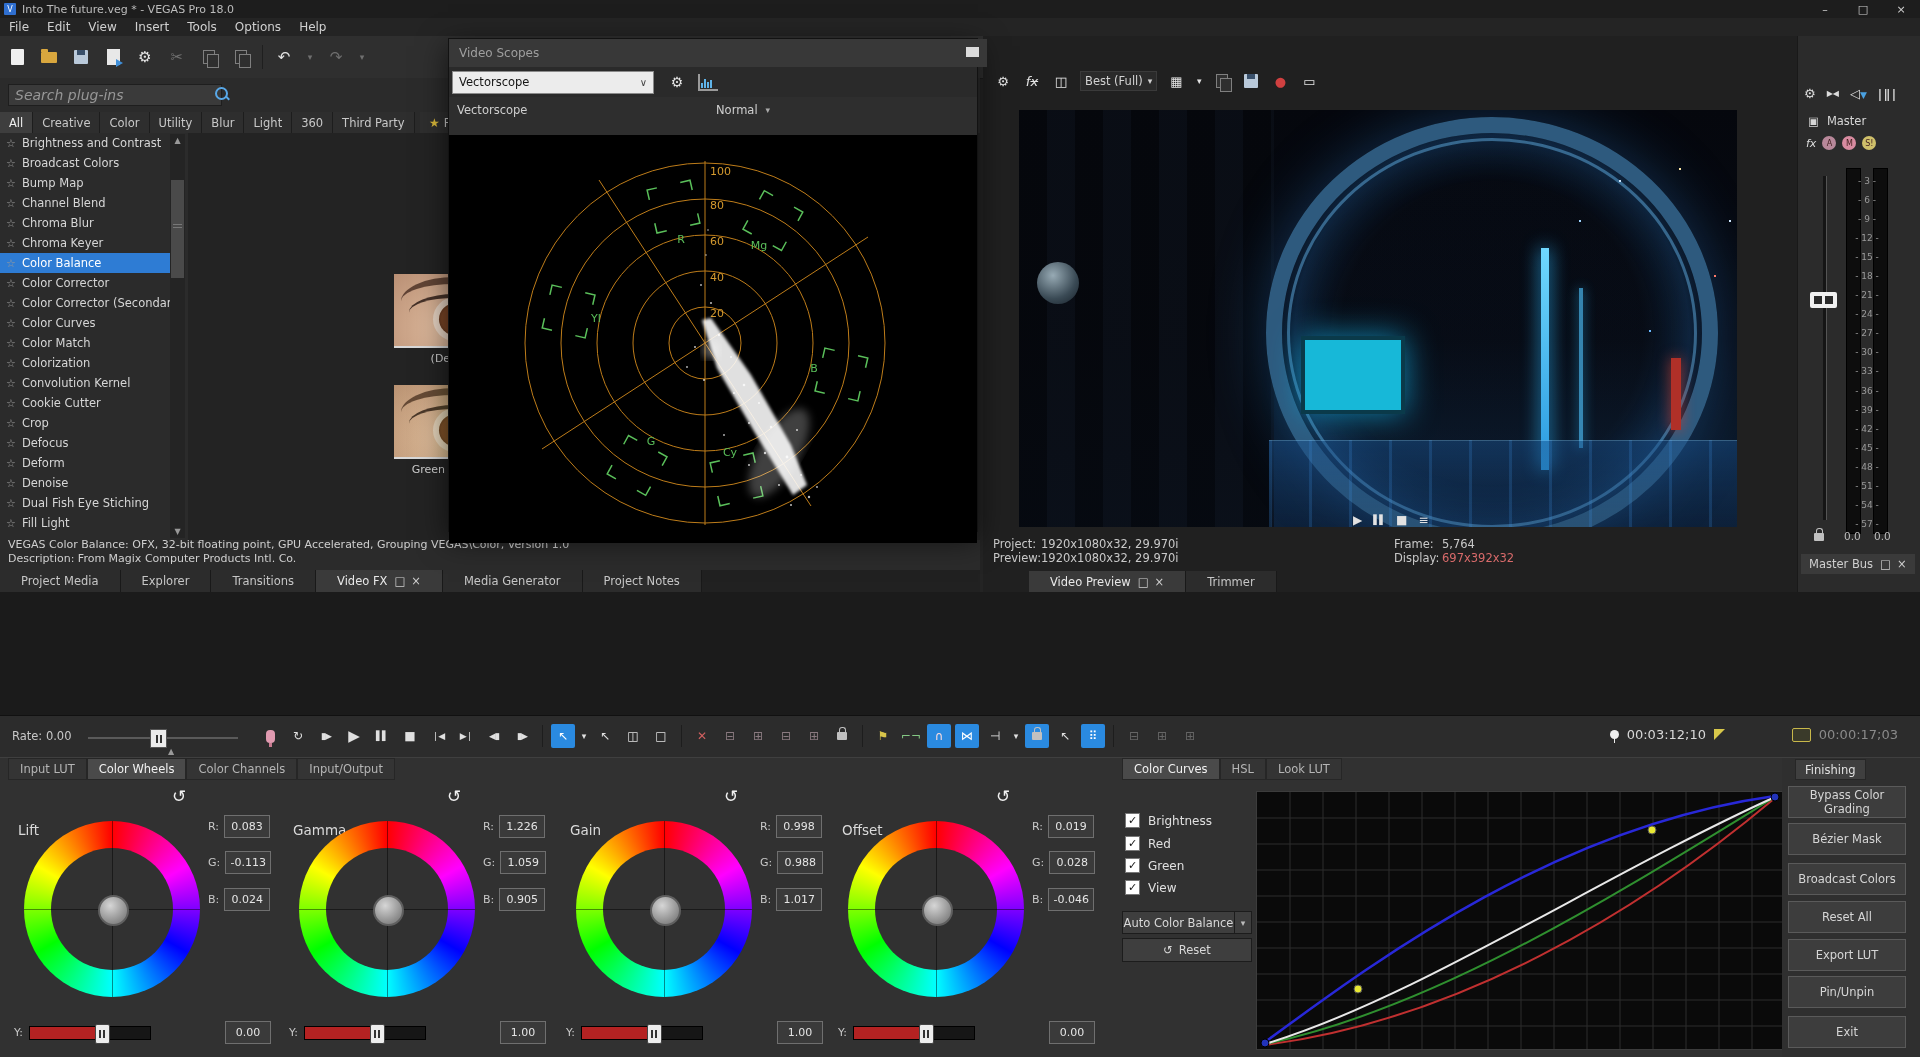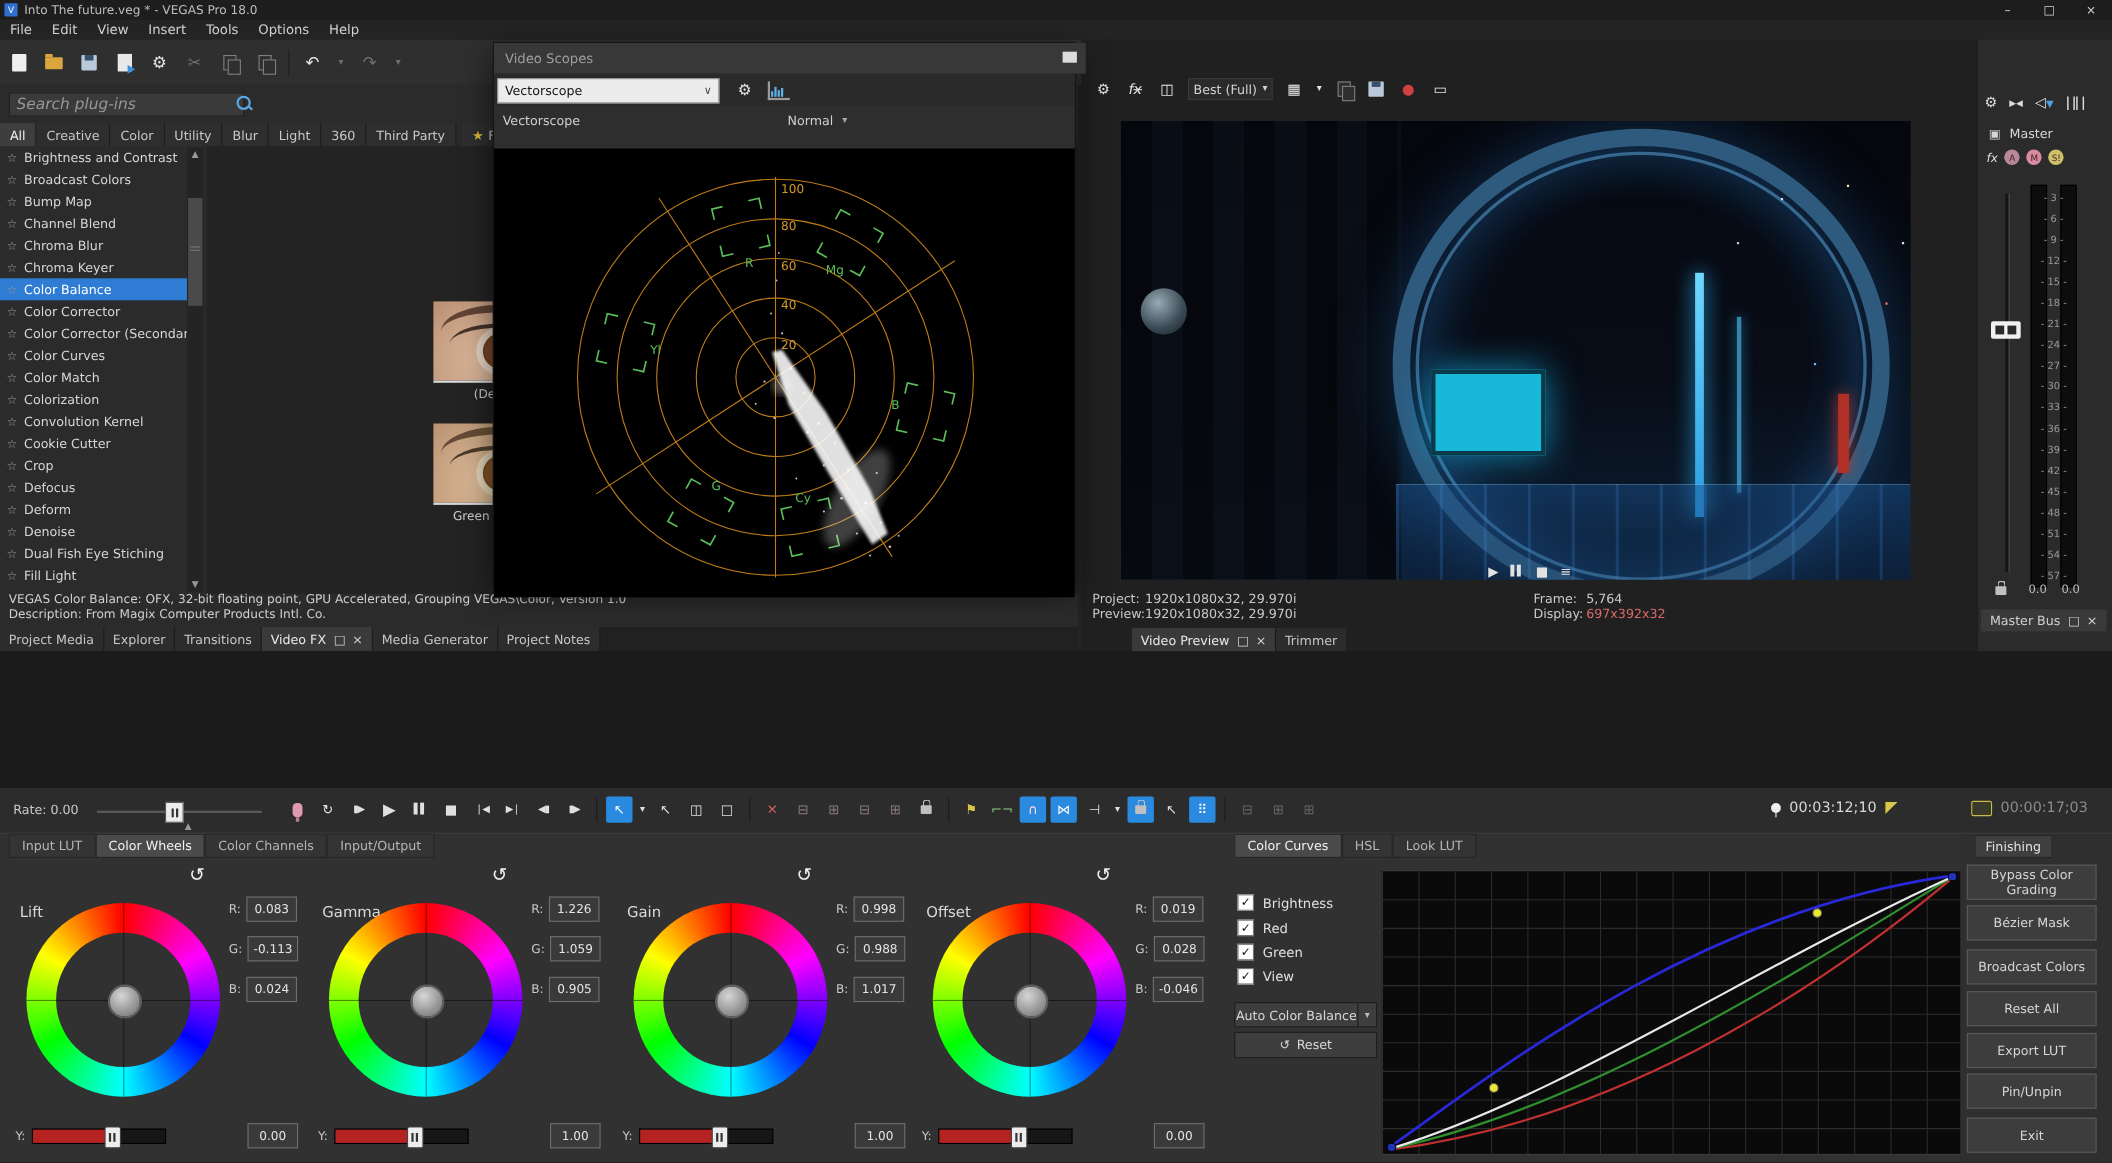--- a/index.html
+++ b/index.html
@@ -50,21 +50,21 @@
   .preset .thumb{width:122px;height:72px;position:relative;overflow:hidden;border-bottom:2px solid #d8d8d8;background:radial-gradient(ellipse at 50% 75%,#e3c2a6 0%,#cda68a 55%,#b98f74 100%);}
   .preset .lbl{margin-top:4px;text-align:center;color:#cccccc;font-size:11px;}
   .eye-brow{position:absolute;left:6%;top:4%;width:88%;height:58%;border-radius:50%;border-top:7px solid rgba(85,58,44,.9);}
   .eye-lid{position:absolute;left:12%;top:28%;width:76%;height:46%;border-radius:50%;border-top:4px solid rgba(45,28,22,.85);}
   .eye-iris{position:absolute;left:50%;top:58%;width:32px;height:32px;border-radius:50%;transform:translate(-50%,-40%);background:radial-gradient(circle,#120b06 0 24%,#7a4526 25% 58%,#3a2315 100%);box-shadow:0 0 0 6px rgba(240,235,228,.55);}
   .v-red .thumb::after{content:"";position:absolute;inset:0;background:linear-gradient(90deg,rgba(210,80,50,0) 25%,rgba(214,70,40,.38));}
   .v-green .thumb::after{content:"";position:absolute;inset:0;background:linear-gradient(90deg,rgba(190,200,70,.05) 30%,rgba(186,198,60,.45));}
   .v-blue .thumb::after{content:"";position:absolute;inset:0;background:linear-gradient(90deg,rgba(190,90,170,.30),rgba(95,80,215,.38));}
   .fxstatus{position:absolute;left:8px;top:460px;width:760px;color:#cfcfcf;font-size:11px;line-height:14px;white-space:nowrap;}
   .docktabs{position:absolute;left:0;top:492px;width:980px;height:22px;background:#212121;display:flex;}
-  .docktab{height:22px;display:flex;align-items:center;justify-content:flex-start;padding:0 8px;background:#2c2c2c;border-right:1px solid #191919;color:#c6c6c6;font-size:11.5px;gap:7px;white-space:nowrap;}
+  .docktab{height:22px;display:flex;align-items:center;justify-content:flex-start;padding:0 21px;background:#2c2c2c;border-right:1px solid #191919;color:#c6c6c6;font-size:11.5px;gap:7px;white-space:nowrap;}
   .docktab.active{background:#3a3a3a;color:#e8e8e8;}
   .tab-ctrls{display:none;gap:6px;color:#cfcfcf;}
   .active > .tab-ctrls{display:inline-flex;}
   
   .scopes{position:absolute;left:448px;top:38px;width:528px;height:492px;background:#2e2e2e;border:1px solid #121212;box-shadow:0 8px 28px rgba(0,0,0,.6);z-index:40;}
   .scopes-title{position:absolute;left:0;top:0;width:528px;height:28px;background:#383838;display:flex;align-items:center;color:#9f9f9f;font-size:12px;padding-left:10px;}
   .scopes-close{position:absolute;right:8px;top:8px;width:13px;height:10px;background:#dcdcdc;}
   .scopes-ctrl{position:absolute;left:0;top:28px;width:528px;height:30px;background:#2a2a2a;display:flex;align-items:center;}
   .scope-select{width:188px;height:21px;background:#ececec;color:#141414;font-size:11.5px;display:flex;align-items:center;padding:0 6px;margin-left:3px;border:1px solid #8a8a8a;}
   .scope-select .chev{margin-left:auto;color:#444;font-size:10px;}

